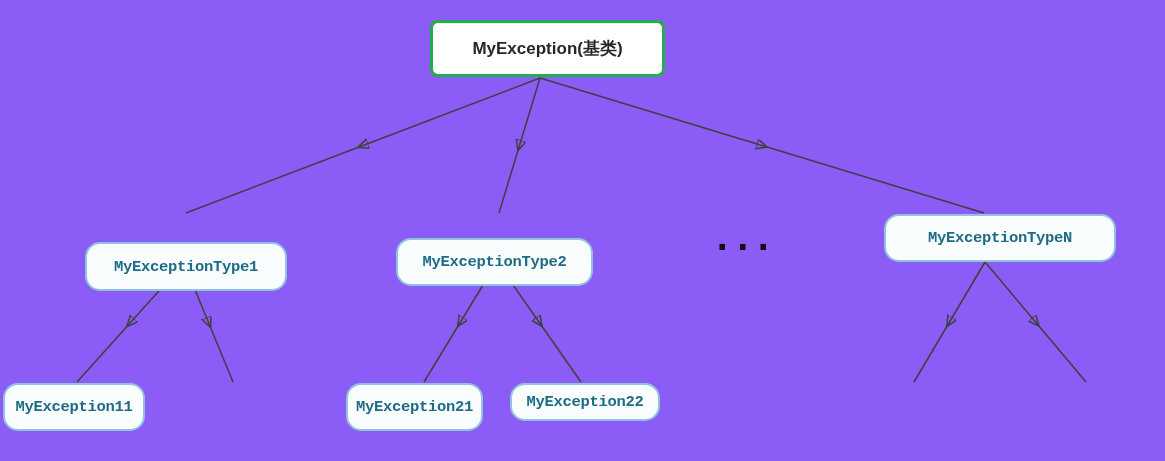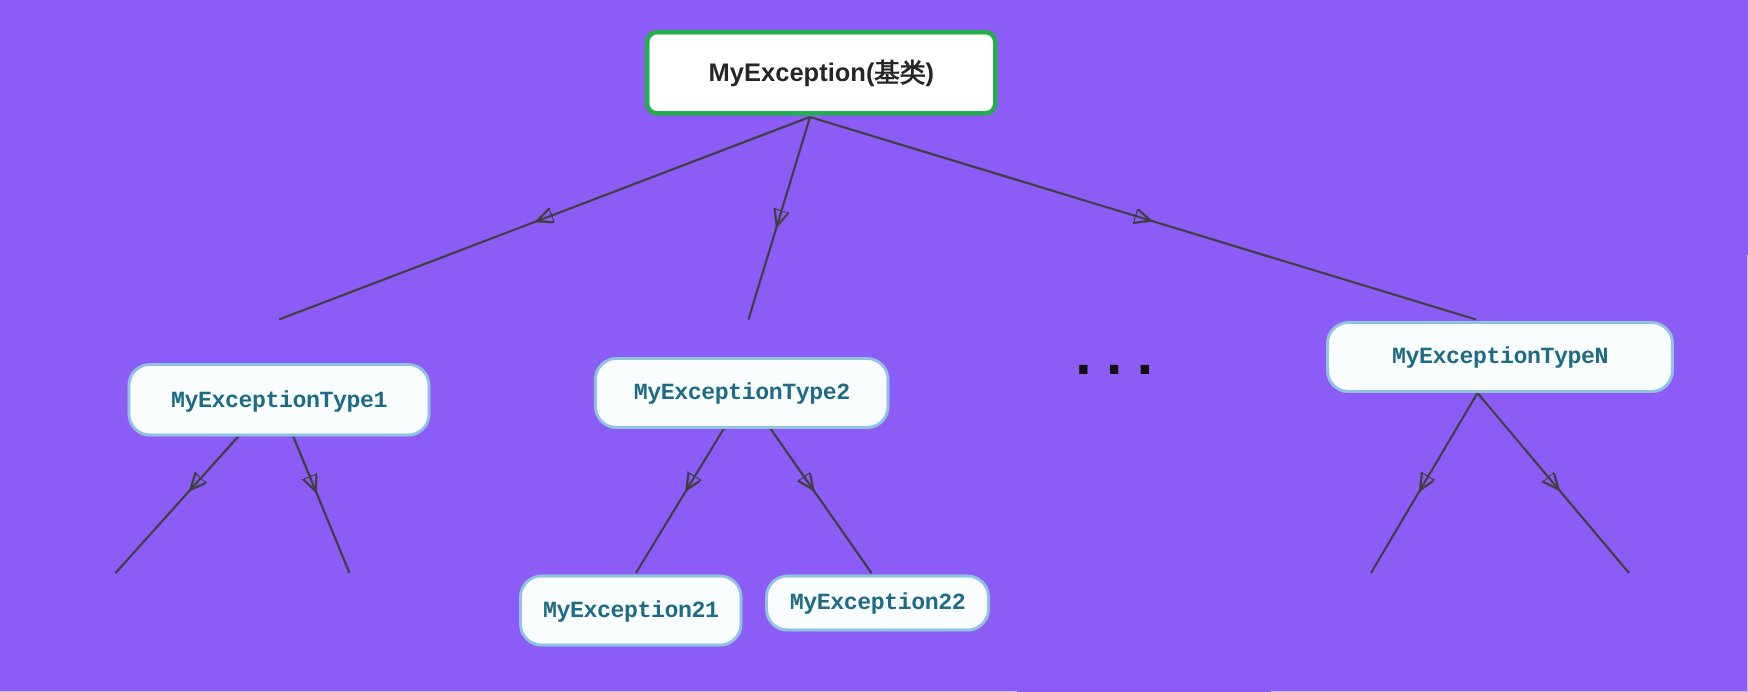--- a/index.html
+++ b/index.html
@@ -93,21 +93,22 @@
   <div class="node root" style="left:430px; top:20px; width:235px; height:57px;">MyException(基类)</div>
 
   <div class="node blue" style="left:85px; top:214px; width:202px; height:49px;margin-top:28px;">MyExceptionType1</div>
 
   <div class="node blue" style="left:396px; top:214px; width:197px; height:48px;margin-top:24px;">MyExceptionType2</div>
 
   <div class="ellipsis">...</div>
 
   <div class="node blue" style="left:884px; top:214px; width:232px; height:48px;">MyExceptionTypeN</div>
 
+  <div class="node blue" style="left:3px; top:383px; width:142px; height:48px;">MyException11</div>
 
 
-  <div class="node blue" style="left:346px; top:383px; width:149px; height:48px;">MyException21</div>
+  <div class="node blue" style="left:346px; top:383px; width:137px; height:48px;">MyException21</div>
 
   <div class="node blue" style="left:510px; top:383px; width:150px; height:38px;">MyException22</div>
 
 
 
 </div>
 
 </body></html>

